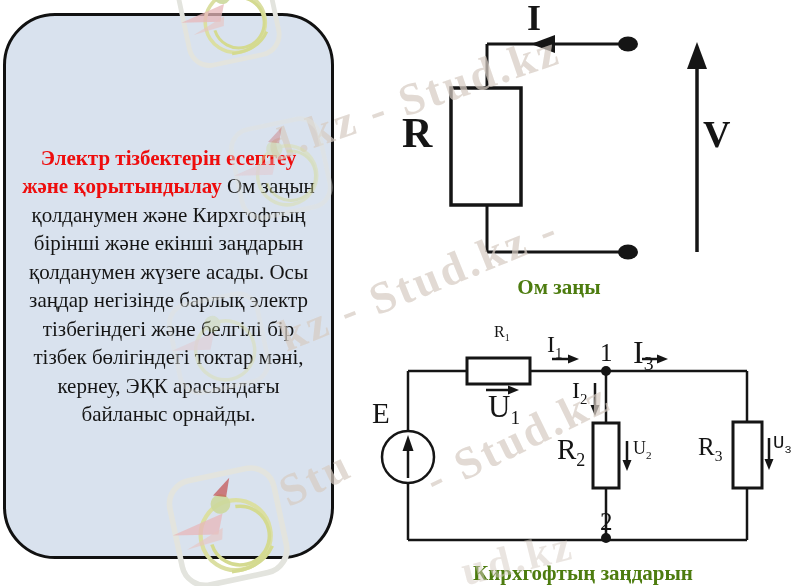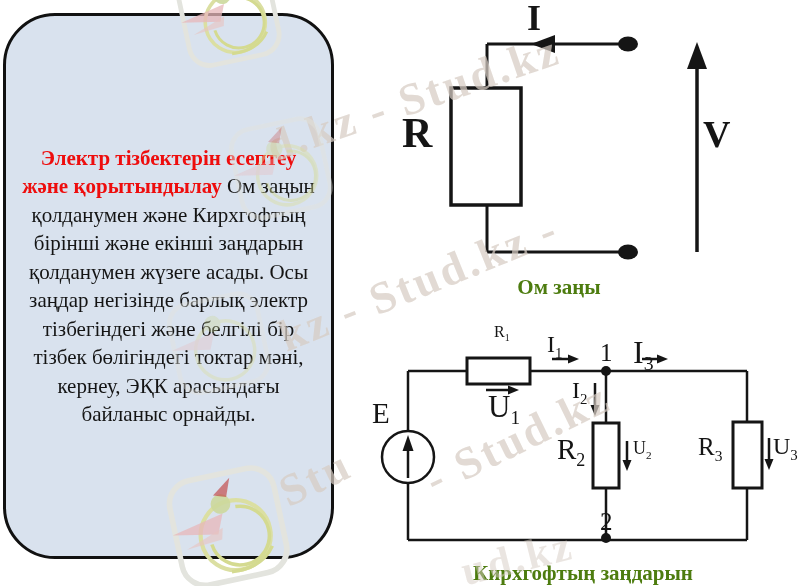--- a/index.html
+++ b/index.html
@@ -119,21 +119,21 @@
 <div class="lbl" style="left:600px;top:340px;font-size:25px;">1</div>
 
 <div class="lbl" style="left:572px;top:378px;font-size:24px;"><span>I</span><sub>2</sub></div>
 
 <div class="lbl" style="left:557px;top:435px;font-size:29px;"><span>R</span><sub>2</sub></div>
 
 <div class="lbl" style="left:633px;top:439px;font-size:18px;"><span>U</span><sub>2</sub></div>
 
 <div class="lbl" style="left:698px;top:434px;font-size:25px;"><span>R</span><sub>3</sub></div>
 
-<div class="lbl" style="left:773px;top:434px;font-size:24px;"><span>U</span><sub>3</sub></div>
+<div class="lbl" style="left:773px;top:434px;font-size:19px;font-family:Liberation Mono, monospace;"><span>U</span><sub>3</sub></div>
 
 <div class="lbl" style="left:600px;top:509px;font-size:25px;">2</div>
 
 <div class="caption" style="left:443px;top:561px;width:280px;">Кирхгофтың заңдарын</div>
 
 <div class="wm" style="left:0;top:0;width:800px;height:586px;">
 
   <div class="wm-strip" style="left:268px;top:122px;font-size:45px;transform:rotate(-19deg);">d.kz - Stud.kz</div>
   <div class="wm-strip" style="left:281px;top:312px;font-size:45px;transform:rotate(-22deg);">kz - Stud.kz -</div>
   <div class="wm-strip" style="left:428px;top:456px;font-size:45px;transform:rotate(-26deg);">- Stud.kz</div>

